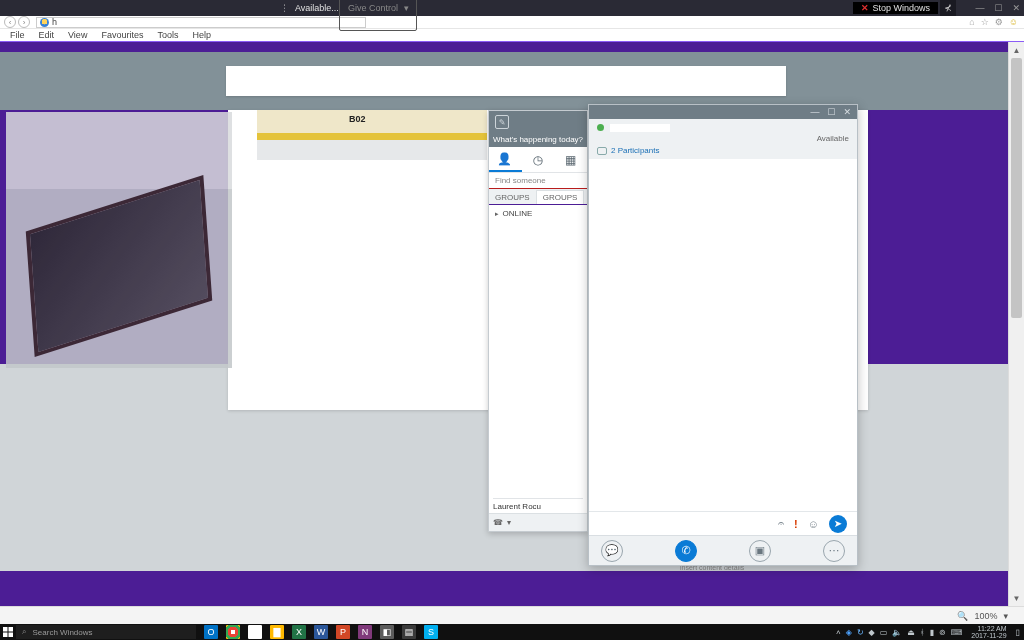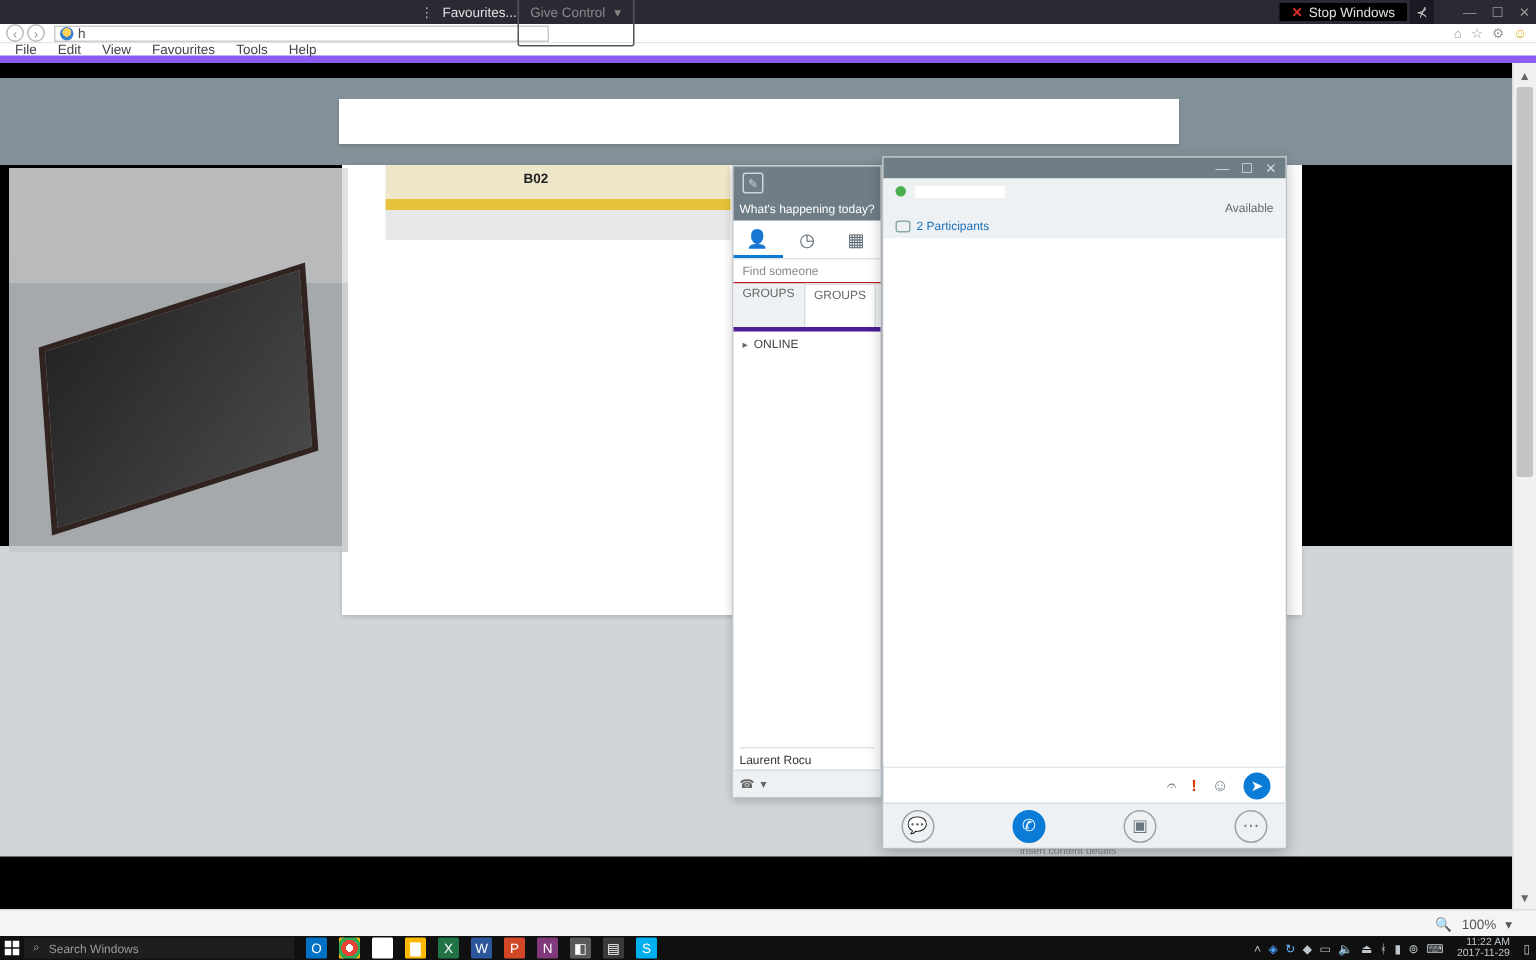--- a/index.html
+++ b/index.html
@@ -17,24 +17,24 @@
 .share-bar .wincontrols span { cursor: default; }
 
 
 .browser-row { height: 13px; background: #fff; border-bottom: 1px solid #e6e6e6; display: flex; align-items: center; font-size: 9px; padding-left: 4px; gap: 2px; }
 .nav-btn { width: 12px; height: 12px; border: 1px solid #bbb; border-radius: 50%; display: flex; align-items: center; justify-content: center; color: #888; font-size: 8px; }
 .addr { margin-left: 4px; border: 1px solid #ccc; height: 11px; width: 330px; display: flex; align-items: center; padding: 0 3px; color: #444; gap: 3px; }
 .addr .e-icon { width: 9px; height: 9px; background: radial-gradient(circle at 50% 40%, #ffd35a 0 40%, #3882d6 42% 100%); border-radius: 50%; }
 .top-icons-right { margin-left: auto; display: flex; gap: 6px; padding-right: 6px; color: #999; }
 
 
-.ie-menu { height: 13px; display: flex; align-items: center; gap: 14px; padding-left: 10px; font-size: 9px; color: #444; background: #fff; border-bottom: 5px solid #8b5cf6; }
-
-
-.page { position: absolute; top: 42px; left: 0; right: 16px; bottom: 34px; background: #000000; }
+.ie-menu { height: 13px; display: flex; align-items: center; gap: 14px; padding-left: 10px; font-size: 9px; color: #444; background: #fff; border-bottom: 1px solid #8b5cf6; }
+
+
+.page { position: absolute; top: 42px; left: 0; right: 16px; bottom: 34px; background: #4c1d95; }
 .page .greyband { position: absolute; top: 10px; left: 0; right: 0; height: 58px; background: #829198; }
 .page .greyband2 { position: absolute; top: 322px; left: 0; right: 0; bottom: 35px; background: #d0d5d8; }
 .page .whitecard { position: absolute; top: 24px; left: 226px; width: 560px; height: 30px; background: #fff; box-shadow: 0 1px 2px rgba(0,0,0,.15); }
 .page .web-white-main { position: absolute; top: 68px; left: 228px; width: 640px; height: 300px; background: #fff; box-shadow: 0 1px 3px rgba(0,0,0,.15); }
 
 
 .desk-photo { position: absolute; top: 70px; left: 6px; width: 226px; height: 256px; background: linear-gradient(180deg,#d9dbdd 0 30%, #c3c7ca 30% 100%); opacity:.85; }
 .desk-photo::after { content:""; position:absolute; left:24px; top:90px; width:170px; height:120px; background:linear-gradient(135deg,#2b2b2b,#555); transform: skewY(-14deg) rotate(-4deg); border:4px solid #3a2a26; }
 
 .strip { position: absolute; top: 68px; left: 257px; width: 230px; height: 50px; background: linear-gradient(180deg,#efe7c9 0 45%, #e4c33a 45% 60%, #e6e8ea 60% 100%); }
@@ -42,21 +42,21 @@
 
 
 .im-main { position: absolute; top: 68px; left: 488px; width: 100px; height: 422px; background: #fff; border: 1px solid #c5cbd0; box-shadow: 0 2px 6px rgba(0,0,0,.2); }
 .im-main .hdr { height: 36px; background: #6f7d86; color: #fff; font-size: 8px; padding: 4px 6px; position: relative; }
 .im-main .hdr .ico { position:absolute; left:6px; top:4px; width:14px; height:14px; border:1px solid #cdd4d9; border-radius:2px; display:flex;align-items:center;justify-content:center;color:#cdd4d9; }
 .im-main .hdr .happ { position:absolute; left:4px; bottom:3px; }
 .im-main .toolbar { height: 26px; display:flex; border-bottom:1px solid #e1e4e7; }
 .im-main .toolbar .tbtn { flex:1; display:flex;align-items:center;justify-content:center; color:#5a6770; font-size:12px; }
 .im-main .toolbar .tbtn.active { color:#0a7bd6; border-bottom:2px solid #0a7bd6; }
 .im-main .find { font-size:8px; color:#888; padding:3px 6px; border-bottom:1px solid #b91c1c; }
-.im-main .tabs { height:32px; display:flex; font-size:8px; color:#666; background:#eef1f3; border-bottom:3px solid #4c1d95; }
+.im-main .tabs { height:16px; display:flex; font-size:8px; color:#666; background:#eef1f3; border-bottom:1px solid #4c1d95;align-items:flex-end; }
 .im-main .tabs div { padding:2px 6px; }
 .im-main .tabs .sel { background:#fff; border:1px solid #dbe0e3; border-bottom:none; }
 .im-main .grp { font-size:8px; padding:4px 6px; color:#444; }
 .im-main .grp::before { content:"▸"; font-size:7px; margin-right:4px; color:#666; }
 .im-main .footer { position:absolute; bottom:0; left:0; right:0; height:18px; background:#eef1f3; border-top:1px solid #dbe0e3; display:flex;align-items:center; padding:0 4px; font-size:8px; color:#666; gap:4px;}
 .im-main .contact-strip { position:absolute; bottom:20px; left:4px; right:4px; font-size:8px; color:#333; border-top:1px solid #e1e4e7; padding-top:3px; }
 
 
 .conv { position: absolute; top: 62px; left: 588px; width: 270px; height: 462px; background:#fff; border:1px solid #b8c0c6; box-shadow:0 3px 10px rgba(0,0,0,.25); }
 .conv .titlebar { height:14px; background:#6f7d86; display:flex; align-items:center; justify-content:flex-end; gap:8px; padding:0 6px; color:#d8dee2; font-size:9px; }
@@ -101,21 +101,21 @@
 .app-excel{background:#217346;} .app-word{background:#2b579a;} .app-ppt{background:#d24726;}
 .app-onenote{background:#80397b;} .app-other{background:#5b5b5b;} .app-store{background:#3a3a3a;}
 .app-skype{background:#00aff0;border-radius:50%;}
 </style>
 </head>
 <body>
 
 <div class="share-bar">
   <div class="connect">
     <span class="dots">⋮</span>
-    <span>Favourites...</span>
+    <span>Available...</span>
   </div>
   <div class="give">
     <span>Give Control</span>
     <span>▾</span>
   </div>
   <div class="stop">
     <span class="x">✕</span>
     <span>Stop Windows</span>
   </div>
   <div class="pin">

